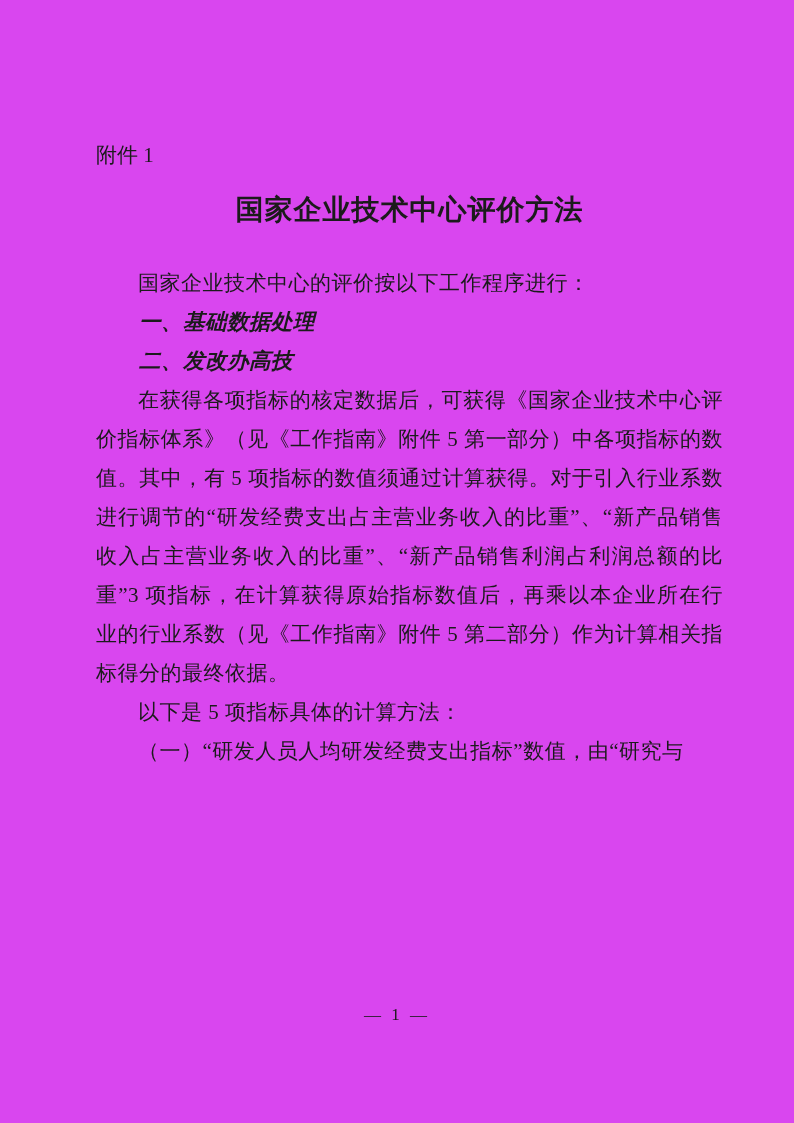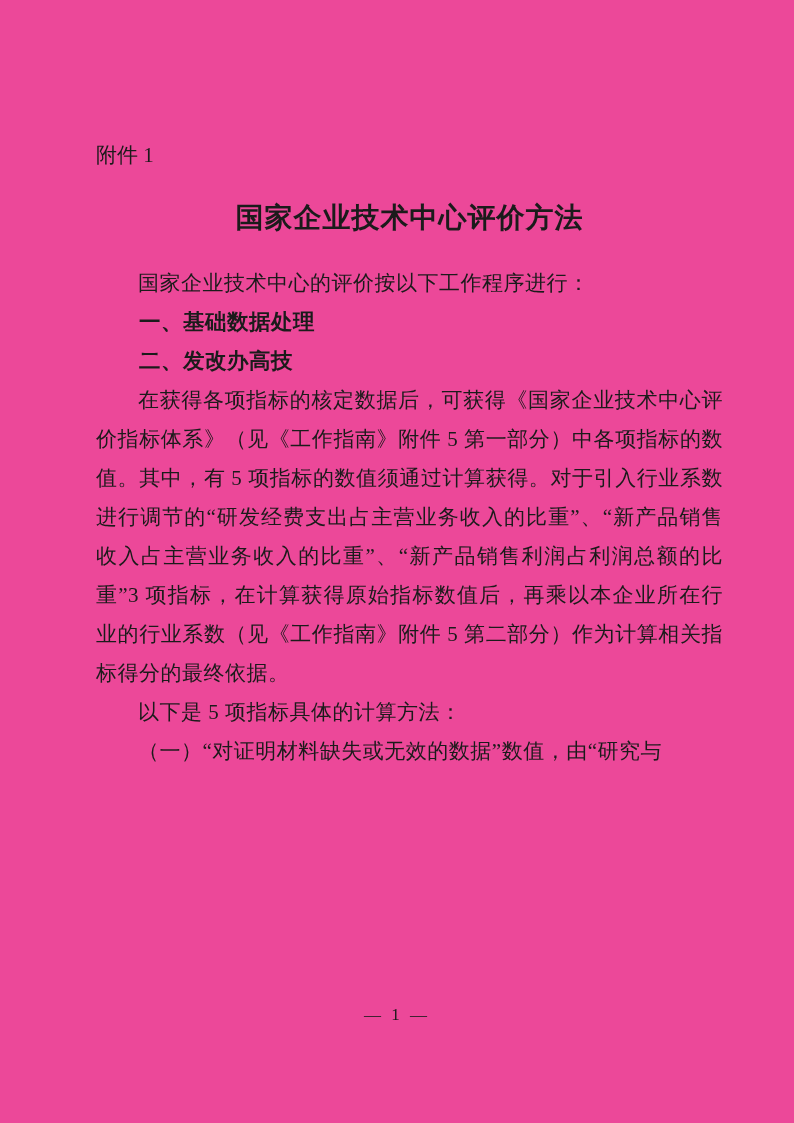--- a/index.html
+++ b/index.html
@@ -5,62 +5,63 @@
   html, body {
     margin: 0;
     padding: 0;
     background: #ffffff;
   }
   .page {
     position: relative;
     width: 794px;
     height: 1123px;
     margin: 0 auto;
-    background: #ec4899;
+    background: #d946ef;
     box-sizing: border-box;
     padding: 140px 71px 0 96px;
     color: #1b1b1b;
     overflow: hidden;
   }
   .attachment-label {
     font-family: "Liberation Serif", "DejaVu Serif", serif;
     font-size: 21px;
     line-height: 30px;
     text-align: left;
   }
   .doc-title {
     font-family: "Liberation Serif", "DejaVu Serif", serif;
     font-size: 28px;
     font-weight: 700;
     text-align: center;
     letter-spacing: 1px;
     line-height: 40px;
-    margin-top: 28px;
+    margin-top: 20px;
   }
   .content {
-    margin-top: 26px;
+    margin-top: 34px;
     font-family: "Liberation Serif", "DejaVu Serif", serif;
     font-size: 21px;
     line-height: 39px;
     letter-spacing: 0.5px;
     text-align: justify;
   }
   .para {
     margin: 0;
     text-indent: 2em;
   }
   .heading {
     margin: 0;
     text-indent: 2em;
     font-family: "Liberation Sans", "DejaVu Sans", sans-serif;
     font-weight: 700;
     font-size: 21.5px;
     line-height: 39px;
     letter-spacing: 0.5px;
     text-align: left;
+    font-style: italic;
   }
   .page-number {
     position: absolute;
     bottom: 98px;
     left: 0;
     width: 100%;
     text-align: center;
     font-family: "Liberation Serif", "DejaVu Serif", serif;
     font-size: 17px;
     letter-spacing: 3px;
@@ -82,19 +83,19 @@
 
     <p class="heading">一、基础数据处理</p>
 
 
     <p class="heading">二、发改办高技</p>
 
     <p class="para">在获得各项指标的核定数据后，可获得《国家企业技术中心评价指标体系》（见《工作指南》附件 5 第一部分）中各项指标的数值。其中，有 5 项指标的数值须通过计算获得。对于引入行业系数进行调节的“研发经费支出占主营业务收入的比重”、“新产品销售收入占主营业务收入的比重”、“新产品销售利润占利润总额的比重”3 项指标，在计算获得原始指标数值后，再乘以本企业所在行业的行业系数（见《工作指南》附件 5 第二部分）作为计算相关指标得分的最终依据。</p>
 
     <p class="para">以下是 5 项指标具体的计算方法：</p>
 
-    <p class="para">（一）“对证明材料缺失或无效的数据”数值，由“研究与</p>
+    <p class="para">（一）“研发人员人均研发经费支出指标”数值，由“研究与</p>
 
   </div>
 
   <div class="page-number">— 1 —</div>
 
 </div>
 
 </body></html>

